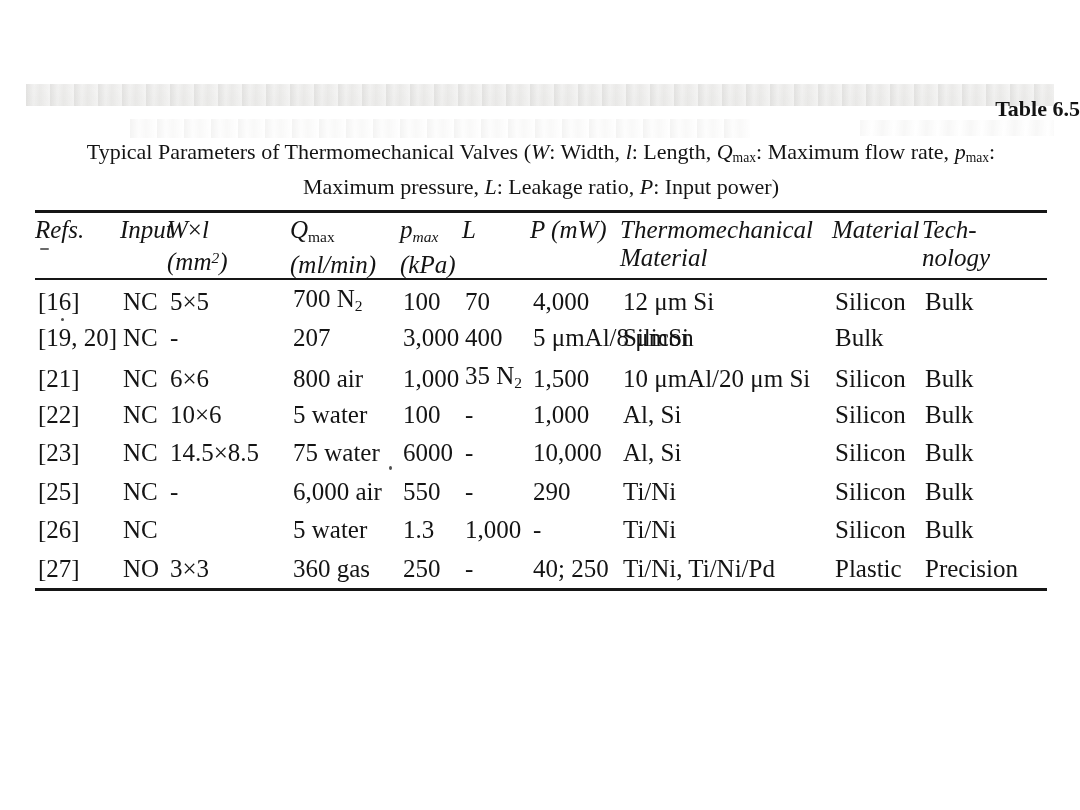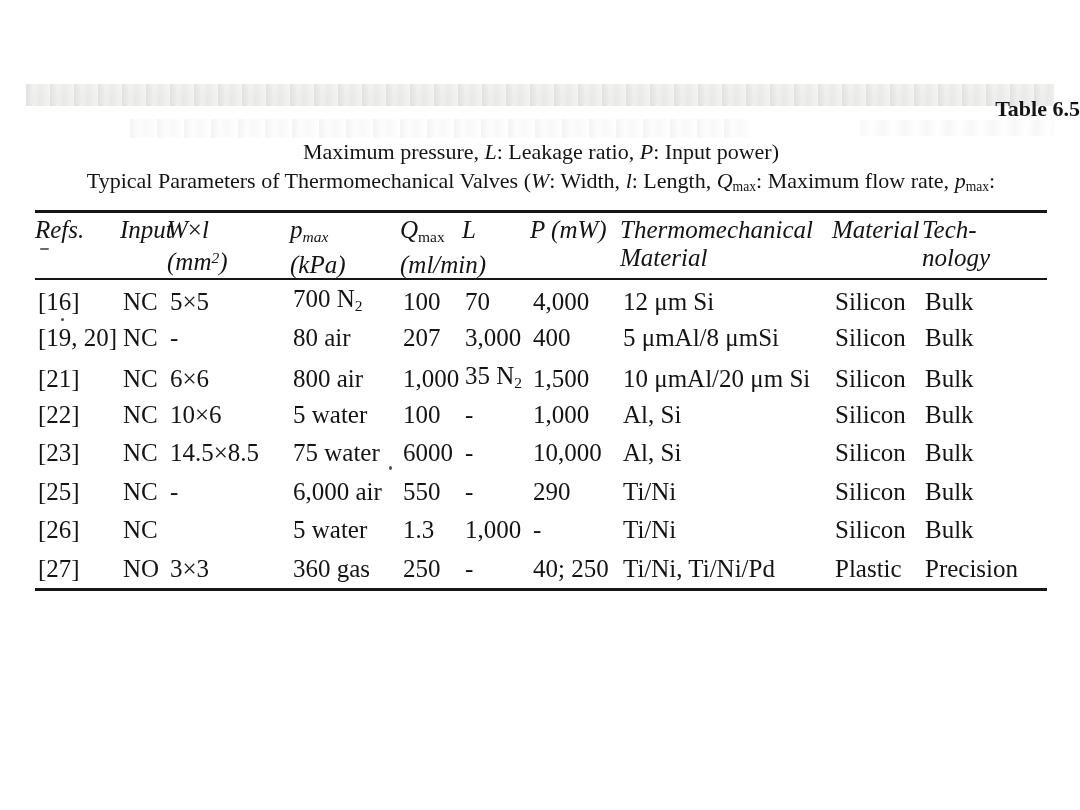--- a/index.html
+++ b/index.html
@@ -88,43 +88,43 @@
   <div class="noise noise-1"></div>
   <div class="noise noise-2"></div>
   <div class="noise noise-3"></div>
   <div class="speck speck-dash"></div>
   <div class="speck speck-dot1"></div>
   <div class="speck speck-dot2"></div>
 
   <div class="title">Table 6.5</div>
 
   <div class="caption">
+    <div class="cap-line"><span>Typical Parameters of Thermomechanical Valves (</span><span class="seg-i">W</span><span>: Width, </span><span class="seg-i">l</span><span>: Length, </span><span class="seg-i">Q</span><span class="seg-sub">max</span><span>: Maximum flow rate, </span><span class="seg-i">p</span><span class="seg-sub">max</span><span>:</span></div>
     <div class="cap-line"><span>Maximum pressure, </span><span class="seg-i">L</span><span>: Leakage ratio, </span><span class="seg-i">P</span><span>: Input power)</span></div>
-    <div class="cap-line"><span>Typical Parameters of Thermomechanical Valves (</span><span class="seg-i">W</span><span>: Width, </span><span class="seg-i">l</span><span>: Length, </span><span class="seg-i">Q</span><span class="seg-sub">max</span><span>: Maximum flow rate, </span><span class="seg-i">p</span><span class="seg-sub">max</span><span>:</span></div>
   </div>
 
   <div class="vtable">
     <div class="header-row">
         <div class="header-cell">
           <div>Refs.</div>
         </div>
         <div class="header-cell">
           <div>Input</div>
         </div>
         <div class="header-cell">
           <div><span>W</span><span class="seg-rm">×</span><span>l</span></div>
           <div><span>(mm</span><span class="seg-sup">2</span><span>)</span></div>
         </div>
         <div class="header-cell">
+          <div><span>Q</span><span class="seg-rm seg-sub">max</span></div>
+          <div>(ml/min)</div>
+        </div>
+        <div class="header-cell">
           <div><span>p</span><span class="seg-sub">max</span></div>
           <div>(kPa)</div>
-        </div>
-        <div class="header-cell">
-          <div><span>Q</span><span class="seg-rm seg-sub">max</span></div>
-          <div>(ml/min)</div>
         </div>
         <div class="header-cell">
           <div>L</div>
         </div>
         <div class="header-cell">
           <div>P (mW)</div>
         </div>
         <div class="header-cell">
           <div>Thermomechanical</div>
           <div>Material</div>
@@ -147,21 +147,20 @@
           <div class="cell">70</div>
           <div class="cell">4,000</div>
           <div class="cell">12 μm Si</div>
           <div class="cell">Silicon</div>
           <div class="cell">Bulk</div>
         </div>
         <div class="trow">
           <div class="cell">[19, 20]</div>
           <div class="cell">NC</div>
           <div class="cell">-</div>
-          <div class="cell">80 air</div>
           <div class="cell">207</div>
           <div class="cell">3,000</div>
           <div class="cell">400</div>
           <div class="cell">5 μmAl/8 μmSi</div>
           <div class="cell">Silicon</div>
           <div class="cell">Bulk</div>
         </div>
         <div class="trow">
           <div class="cell">[21]</div>
           <div class="cell">NC</div>

